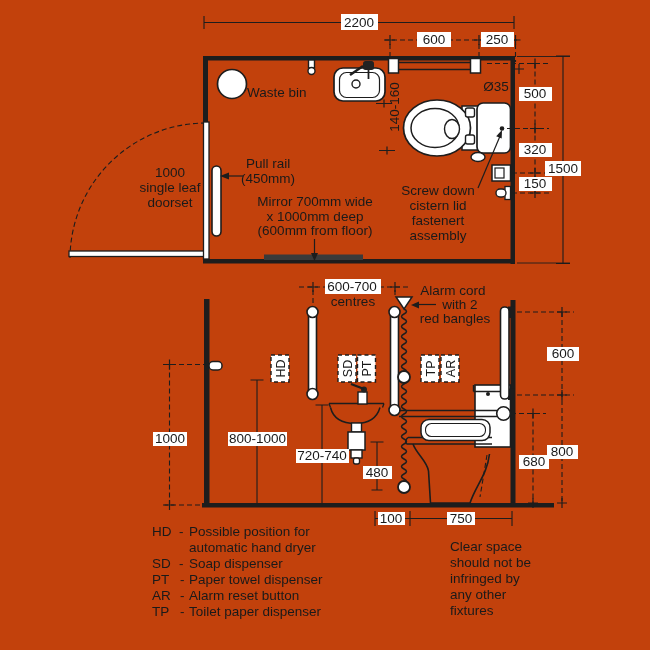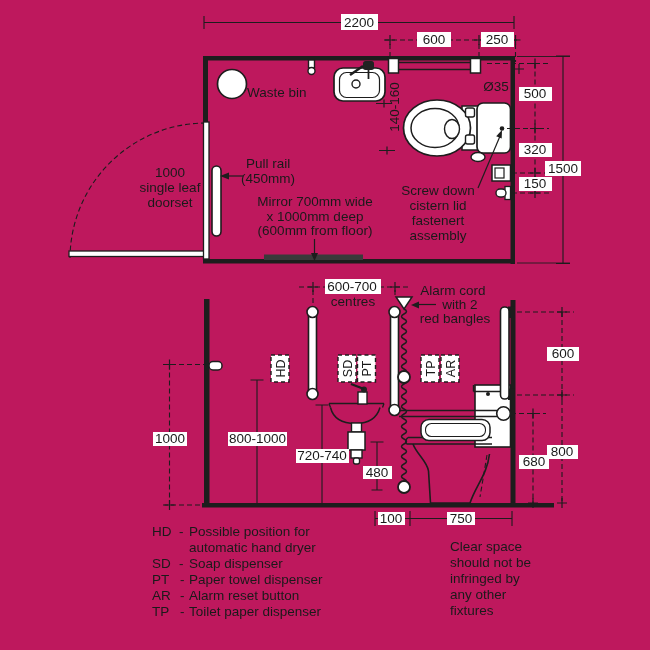--- a/index.html
+++ b/index.html
@@ -1,16 +1,16 @@
 <!DOCTYPE html>
 <html><head>
 <meta charset="utf-8">
 <style>
   html,body{margin:0;padding:0;background:#fff;}
-  #stage{position:relative;width:650px;height:650px;background:#be185d;overflow:hidden;
+  #stage{position:relative;width:650px;height:650px;background:#c2410c;overflow:hidden;
          font-family:"Liberation Sans", sans-serif;text-align:center;}
   svg{position:absolute;left:0;top:0;}
   svg text{font-family:"Liberation Sans", sans-serif;font-size:13.5px;fill:#1a1a1a;}
   .ln{stroke:#1d1d1d;fill:none;}
   .fix{stroke:#1d1d1d;fill:#fff;}
   .dim{stroke:#1d1d1d;stroke-width:1.1;fill:none;}
   .dash{stroke:#1d1d1d;stroke-width:1.1;fill:none;stroke-dasharray:5 3;}
   .cross{stroke:#1d1d1d;stroke-width:1.2;fill:none;}
   .wall{fill:#1d1d1d;stroke:none;}
   .lbl-bg{fill:#fff;stroke:none;}

